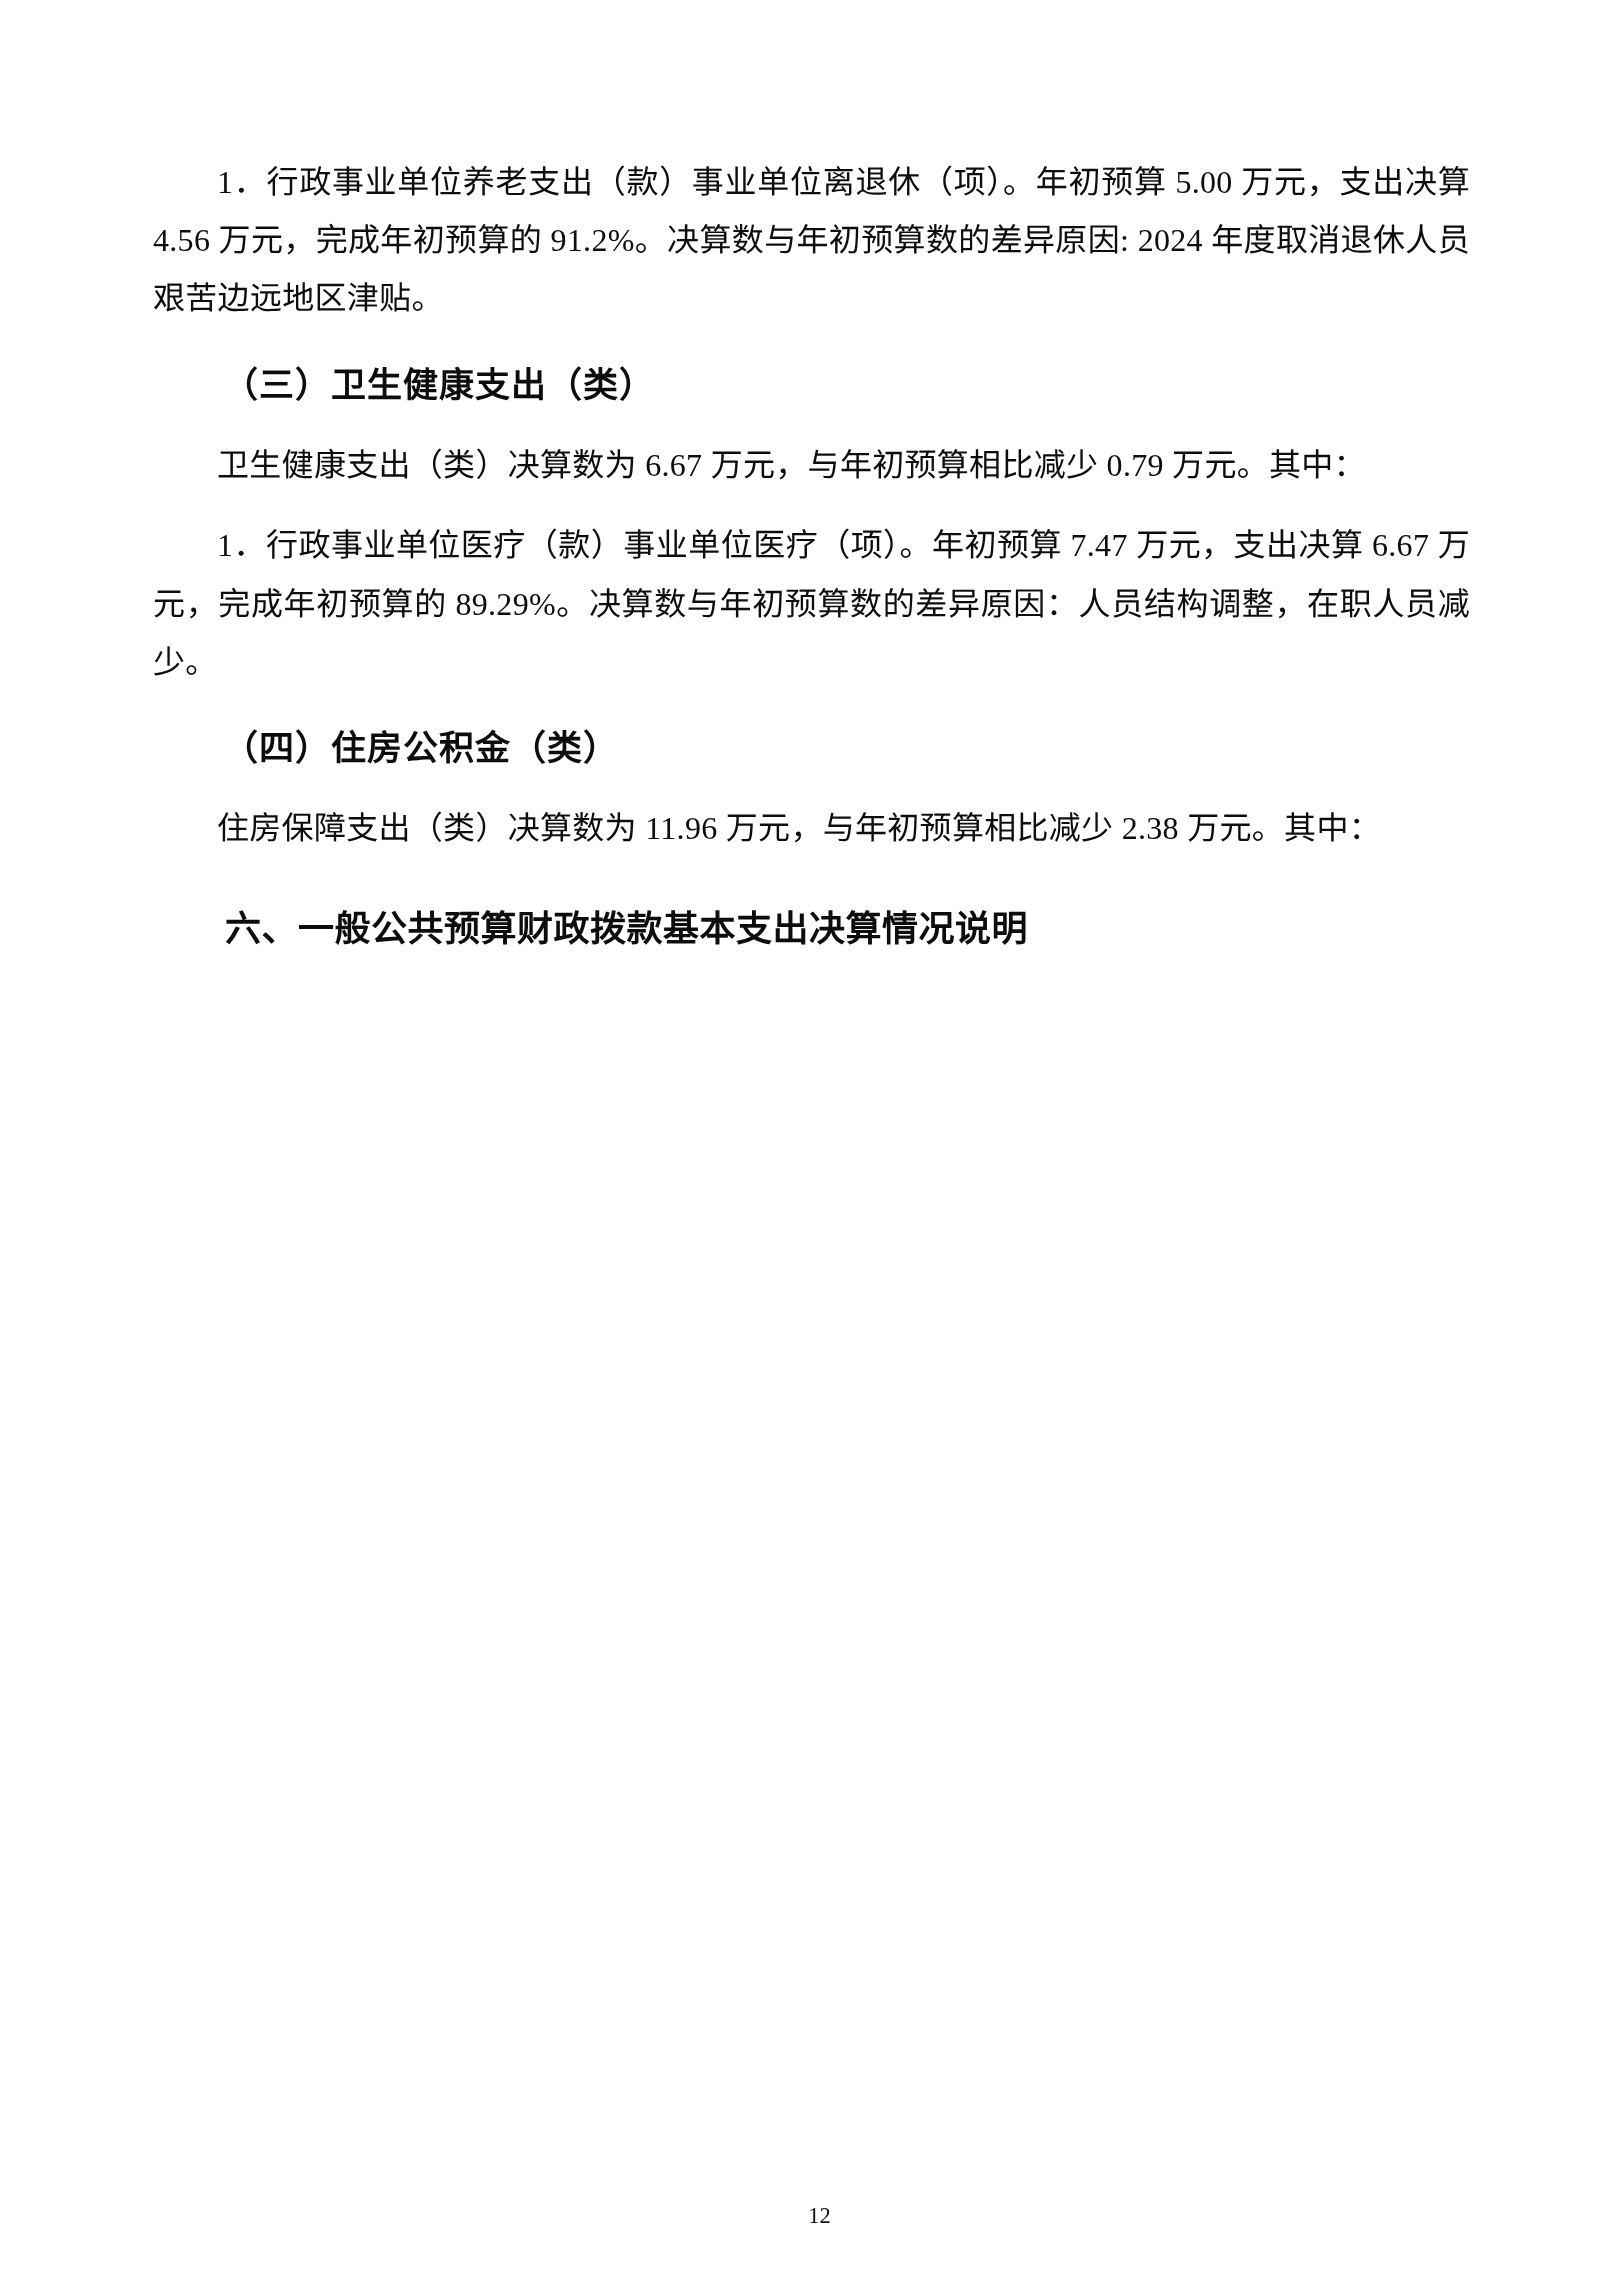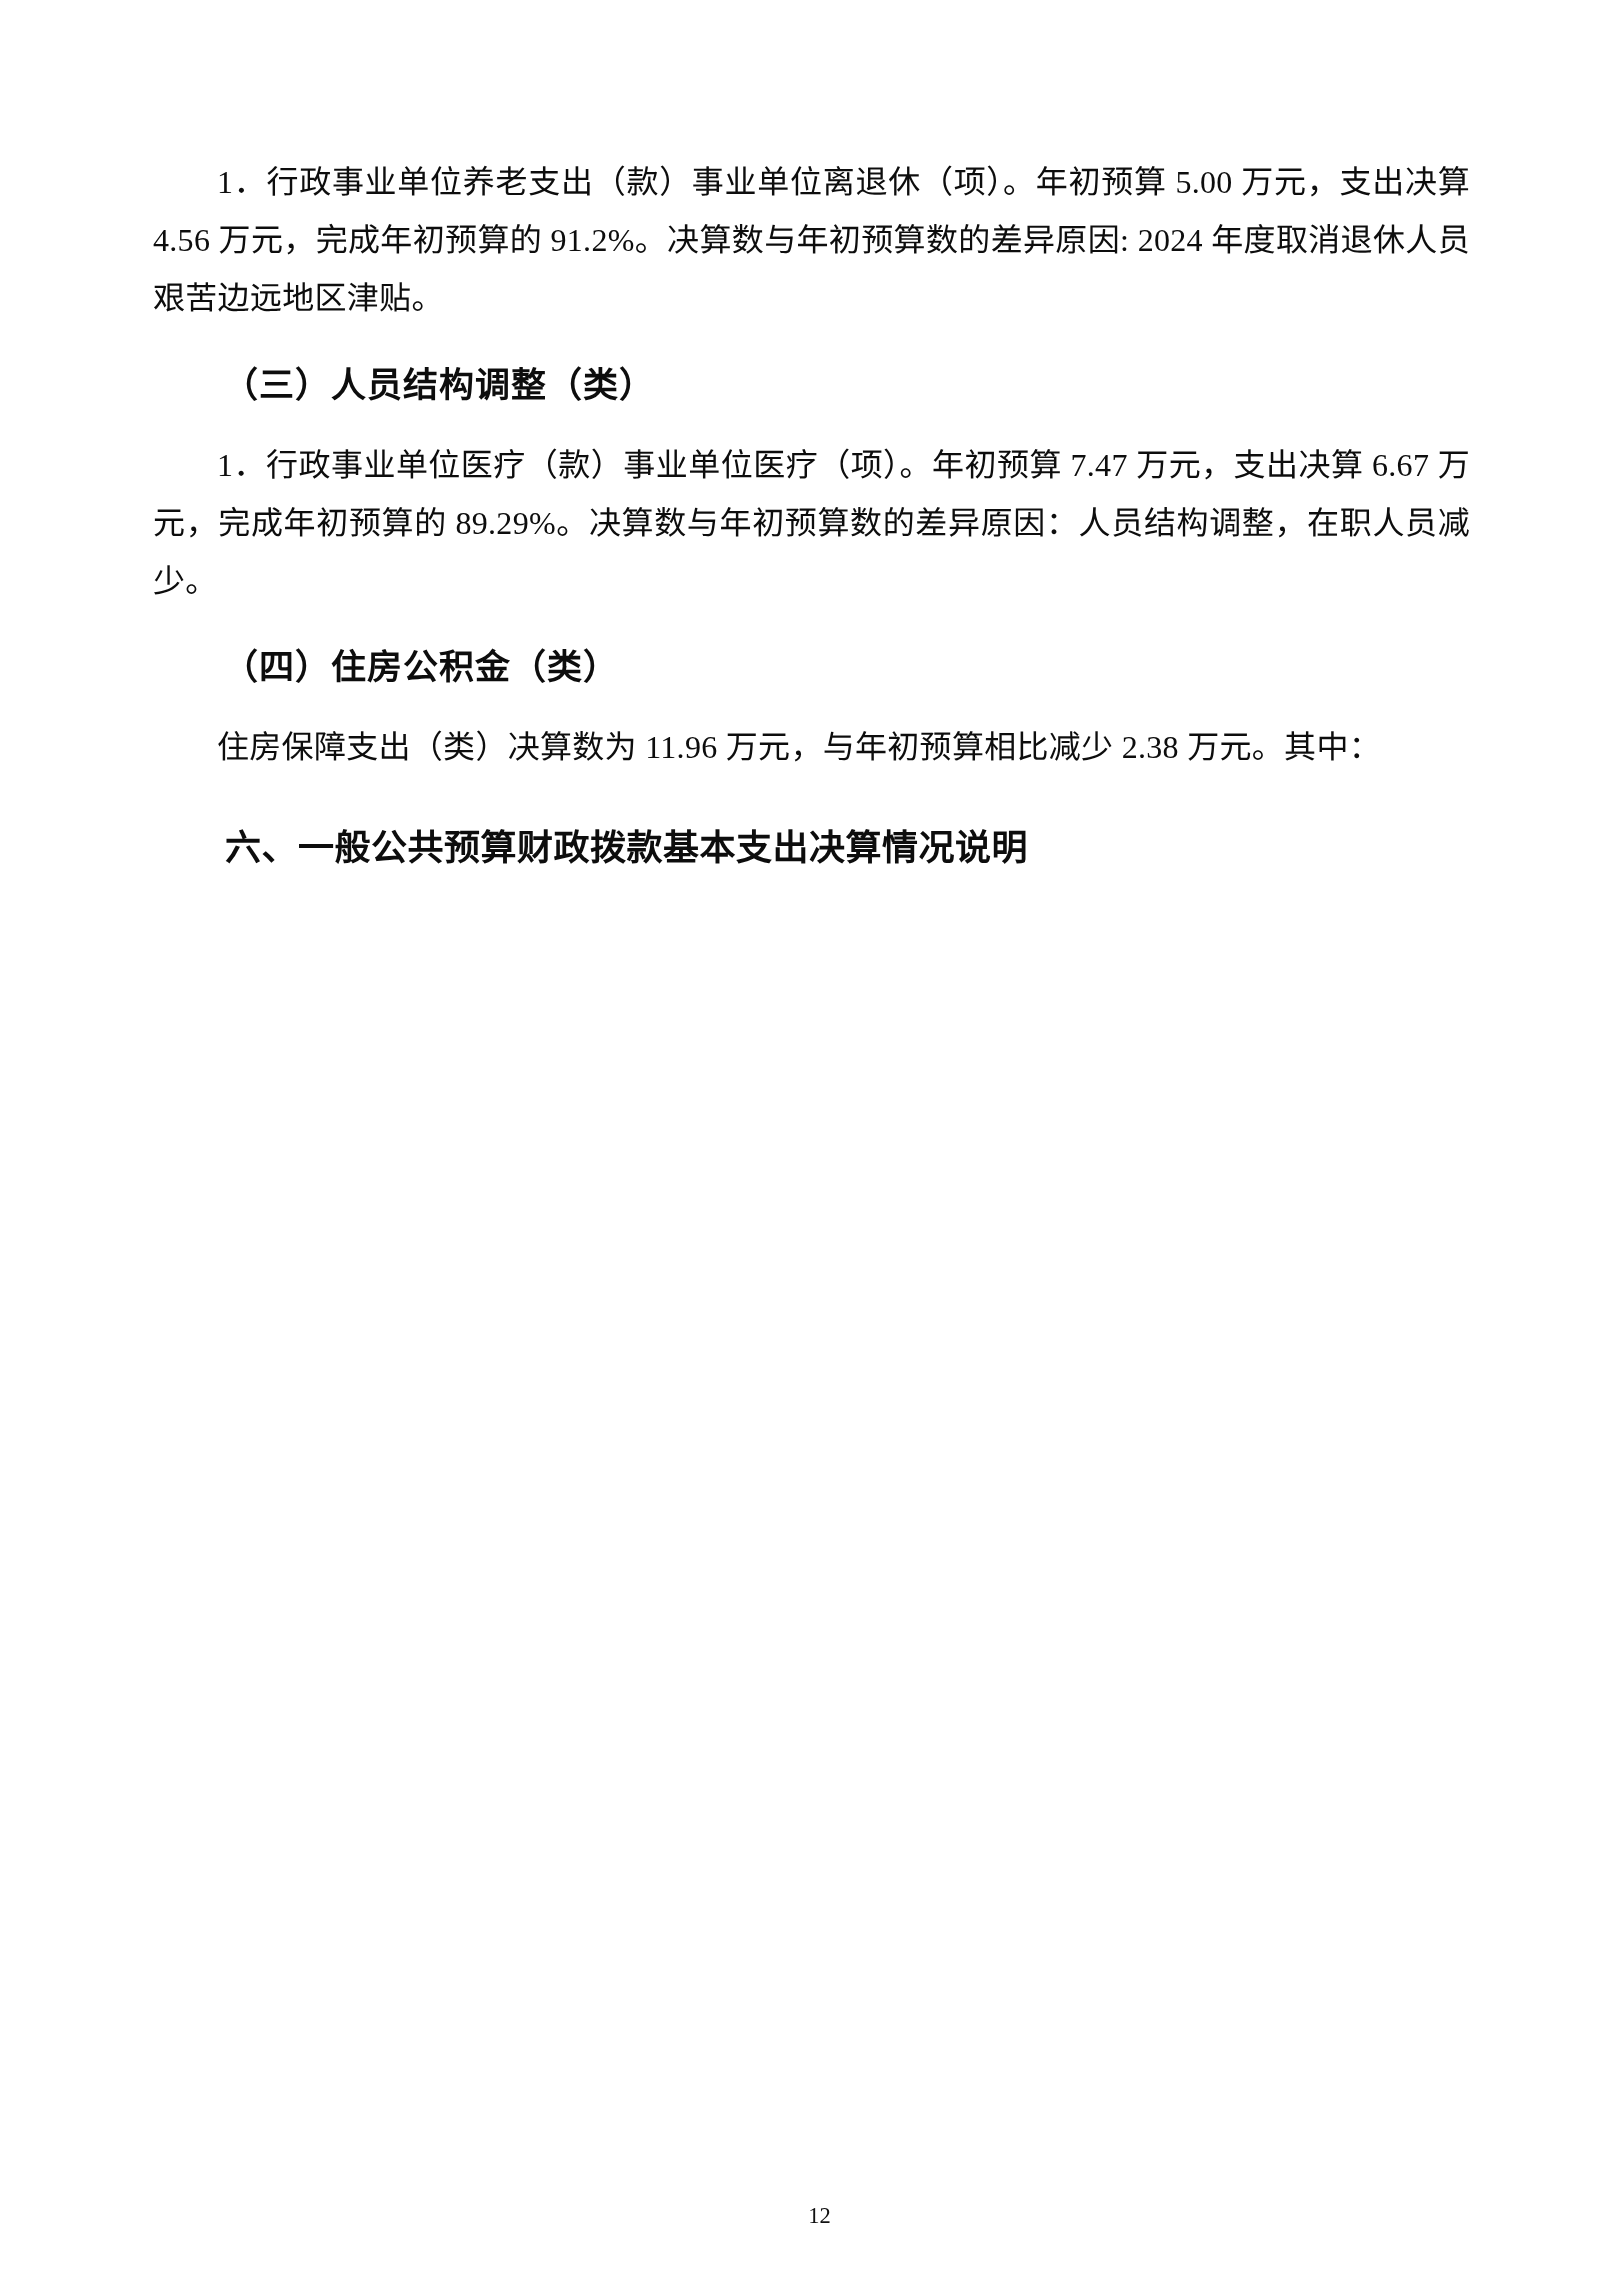--- a/index.html
+++ b/index.html
@@ -57,22 +57,23 @@
   }
 </style>
 </head>
 <body>
 
 <div class="page">
 
   <p class="body-text">1．行政事业单位养老支出（款）事业单位离退休（项）。年初预算 5.00 万元，支出决算 4.56 万元，完成年初预算的 91.2%。决算数与年初预算数的差异原因: 2024 年度取消退休人员艰苦边远地区津贴。</p>
 
 
-  <h2 class="heading">（三）人员结构调整（类）</h2>
+  <h2 class="heading">（三）卫生健康支出（类）</h2>
 
+  <p class="body-text">卫生健康支出（类）决算数为 6.67 万元，与年初预算相比减少 0.79 万元。其中：</p>
 
   <p class="body-text">1．行政事业单位医疗（款）事业单位医疗（项）。年初预算 7.47 万元，支出决算 6.67 万元，完成年初预算的 89.29%。决算数与年初预算数的差异原因：人员结构调整，在职人员减少。</p>
 
   <h2 class="heading">（四）住房公积金（类）</h2>
 
   <p class="body-text">住房保障支出（类）决算数为 11.96 万元，与年初预算相比减少 2.38 万元。其中：</p>
 
 
   <h2 class="heading-sans">六、一般公共预算财政拨款基本支出决算情况说明</h2>
 

